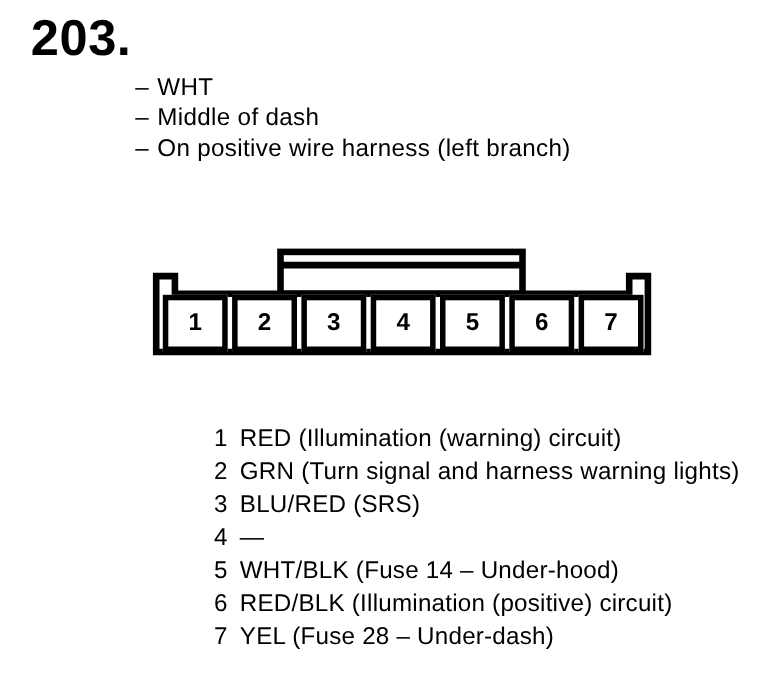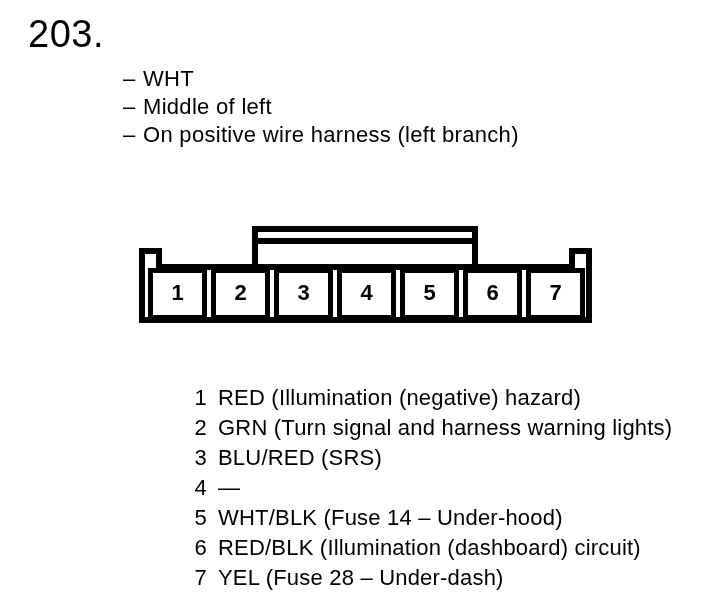--- a/index.html
+++ b/index.html
@@ -12,22 +12,22 @@
     font-family: "Liberation Sans", sans-serif;
     overflow: hidden;
   }
 
   
   .header {
     position: absolute;
     left: 28px;
     top: 15px;
     display: flex;
-    font-weight: 400;
-    font-size: 38px;
+    font-weight: 700;
+    font-size: 46px;
     line-height: 38px;
     letter-spacing: 0.5px;
     white-space: nowrap;
     gap: 37px;
   }
   .header .num { width: 100px; flex: none; }
 
   
   .notes {
     position: absolute;
@@ -94,21 +94,21 @@
     <span class="num">203.</span>
   </div>
 
   <div class="notes">
     <div class="note-row">
       <span class="note-bullet">–</span>
       <span>WHT</span>
     </div>
     <div class="note-row">
       <span class="note-bullet">–</span>
-      <span>Middle of left</span>
+      <span>Middle of dash</span>
     </div>
     <div class="note-row">
       <span class="note-bullet">–</span>
       <span>On positive wire harness (left branch)</span>
     </div>
   </div>
 
   <div class="connector">
     <svg width="460" height="102" viewBox="0 0 460 102">
       <g stroke="#000000" stroke-width="6" fill="#ffffff">
@@ -138,41 +138,41 @@
         </div>
       <div class="pin-cell">
           <span>7</span>
         </div>
     </div>
   </div>
 
   <div class="pin-list">
     <div class="pin-row">
       <span class="num">1</span>
-      <span>RED (Illumination (negative) hazard)</span>
+      <span>RED (Illumination (warning) circuit)</span>
     </div>
     <div class="pin-row">
       <span class="num">2</span>
       <span>GRN (Turn signal and harness warning lights)</span>
     </div>
     <div class="pin-row">
       <span class="num">3</span>
       <span>BLU/RED (SRS)</span>
     </div>
     <div class="pin-row">
       <span class="num">4</span>
       <span>—</span>
     </div>
     <div class="pin-row">
       <span class="num">5</span>
       <span>WHT/BLK (Fuse 14 – Under-hood)</span>
     </div>
     <div class="pin-row">
       <span class="num">6</span>
-      <span>RED/BLK (Illumination (dashboard) circuit)</span>
+      <span>RED/BLK (Illumination (positive) circuit)</span>
     </div>
     <div class="pin-row">
       <span class="num">7</span>
       <span>YEL (Fuse 28 – Under-dash)</span>
     </div>
   </div>
 
 </div>
 
 </body></html>

